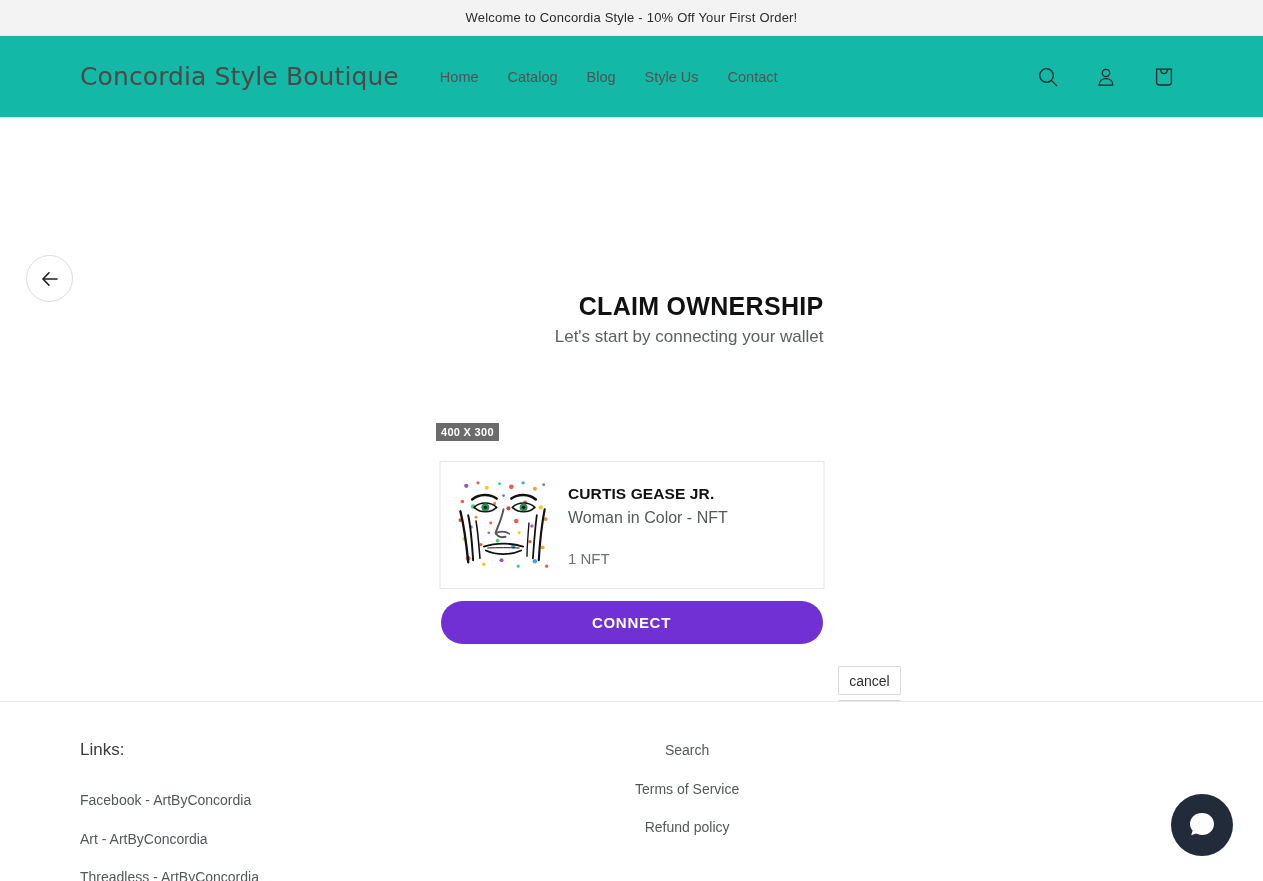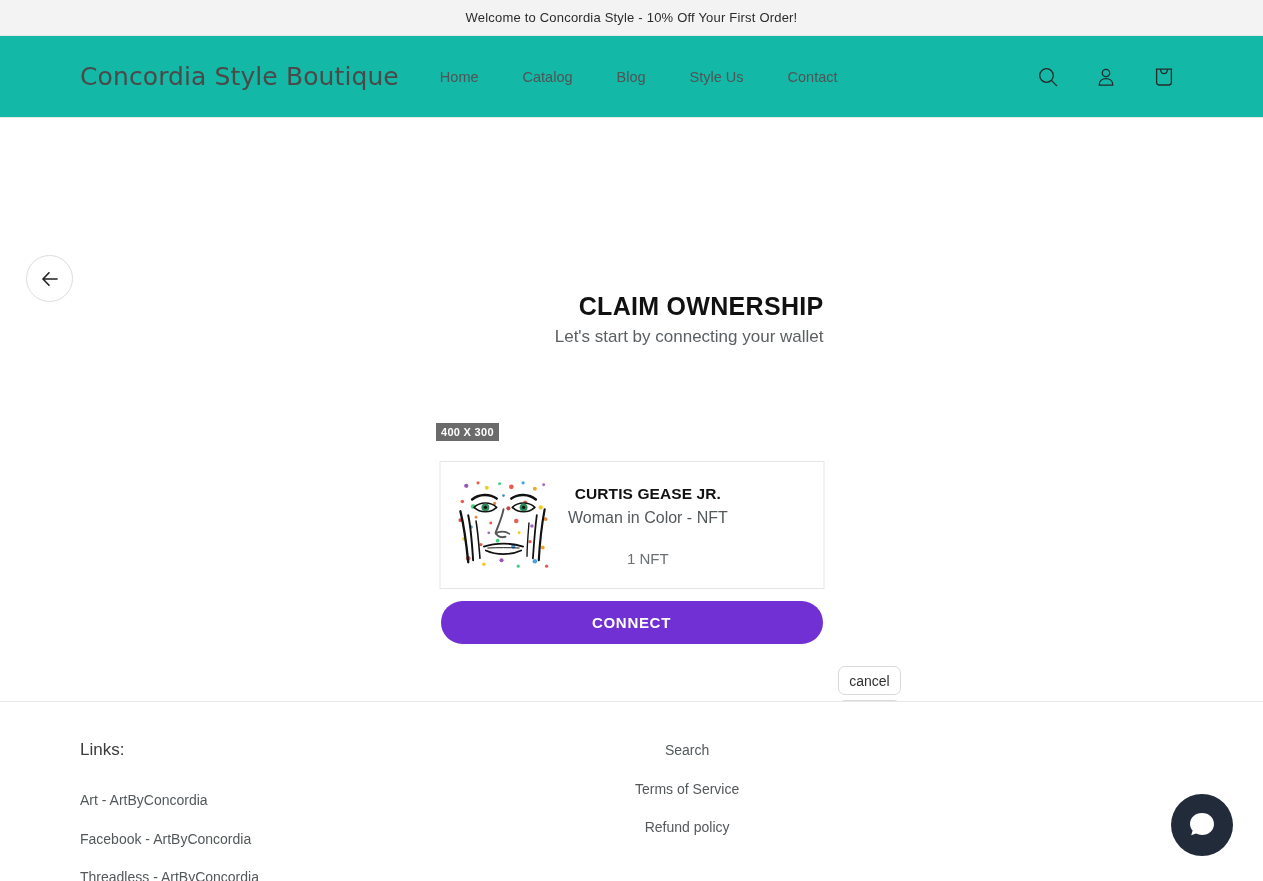--- a/index.html
+++ b/index.html
@@ -47,21 +47,21 @@
     font-size: 25px;
     font-weight: 400;
     color: #4a4a4a;
     letter-spacing: 0.1px;
     white-space: nowrap;
     cursor: pointer;
   }
   .main-nav {
     display: flex;
     align-items: center;
-    gap: 44px;
+    gap: 29px;
     margin-left: 41px;
   }
   .nav-link {
     font-size: 14.5px;
     color: #4f5456;
     text-decoration: none;
     white-space: nowrap;
     cursor: pointer;
   }
   .header-actions {
@@ -166,21 +166,20 @@
     overflow: hidden;
     position: relative;
   }
   .nft-thumb svg { display: block; width: 100%; height: 100%; }
   .nft-info {
     display: flex;
     flex-direction: column;
     justify-content: center;
     text-align: left;
     padding-top: 2px;
-    align-items: center;
   }
   .nft-artist {
     font-size: 15.5px;
     font-weight: 700;
     color: #111111;
     letter-spacing: 0.1px;
     line-height: 1.35;
   }
   .nft-title {
     font-size: 16px;
@@ -221,21 +220,21 @@
     top: 548px;
     display: flex;
     flex-direction: column;
     gap: 5px;
   }
   .edit-btn {
     width: 63px;
     height: 29px;
     background: #ffffff;
     border: 1px solid #d9d9d9;
-    border-radius: 7px;
+    border-radius: 1px;
     font-size: 14px;
     color: #303030;
     cursor: pointer;
     font-family: "Liberation Sans", sans-serif;
     padding: 0;
   }
 
   
   .site-footer {
     position: absolute;
@@ -426,22 +425,22 @@
   <div class="edit-actions">
     <button class="edit-btn">cancel</button>
     <button class="edit-btn">save</button>
   </div>
 
 </main>
 
 <footer class="site-footer">
   <div class="footer-col-left">
     <div class="footer-heading">Links:</div>
+    <a class="footer-link">Facebook - ArtByConcordia</a>
     <a class="footer-link">Art - ArtByConcordia</a>
-    <a class="footer-link">Facebook - ArtByConcordia</a>
     <a class="footer-link">Threadless - ArtByConcordia</a>
   </div>
   <div class="footer-col-right">
     <a class="footer-link">Search</a>
     <a class="footer-link">Terms of Service</a>
     <a class="footer-link">Refund policy</a>
   </div>
 </footer>
 
 <button class="chat-widget">

